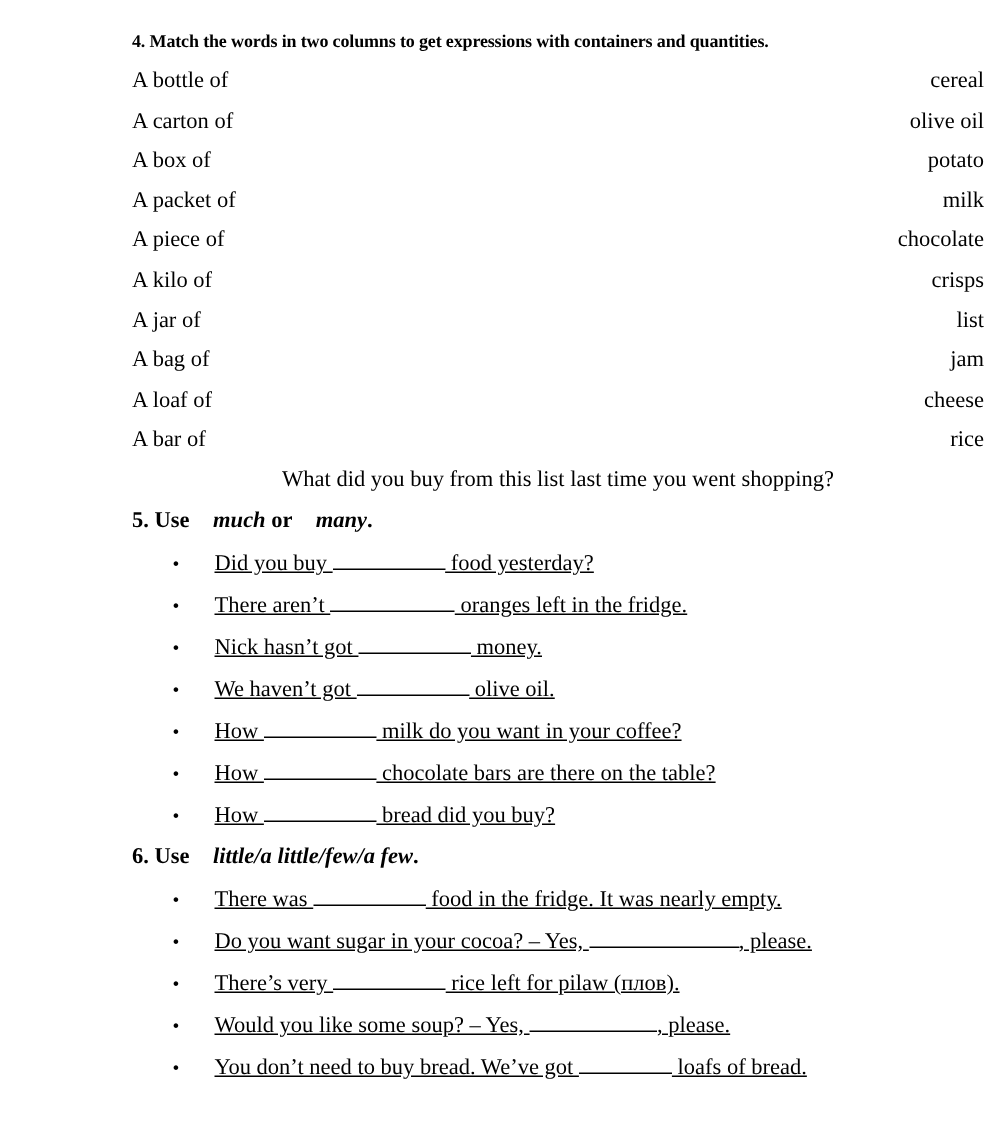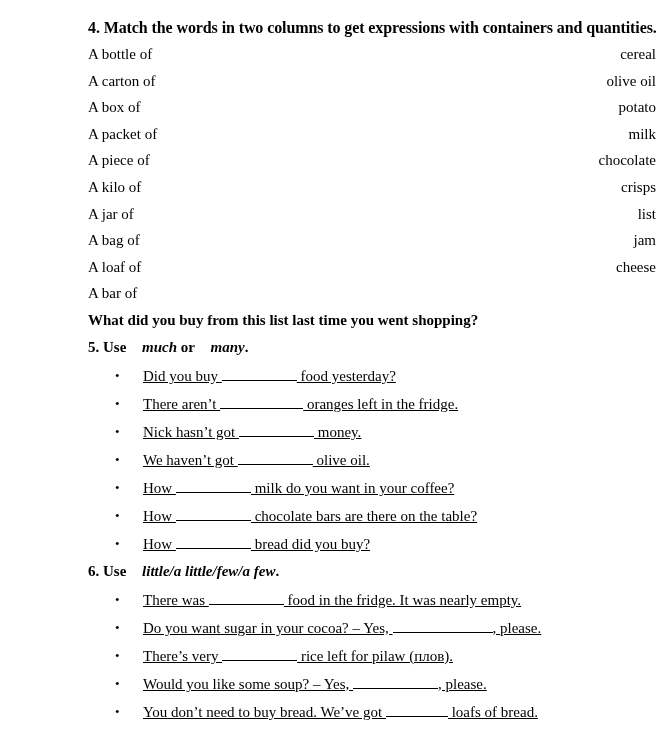--- a/index.html
+++ b/index.html
@@ -16,36 +16,37 @@
   }
   .page {
     padding: 14px 8px 0 88px;
     width: 664px;
   }
   .ex-heading {
     font-weight: bold;
     line-height: 27px;
     white-space: nowrap;
   }
-  .ex4-heading { font-size: 16px; letter-spacing: -0.1px; }
+  .ex4-heading { font-size: 12px; letter-spacing: -0.1px; }
   .ex-heading .it { font-style: italic; margin-left: 12px; }
   .match-list { }
   .match-row {
     display: flex;
     line-height: 26.6px;
     height: 26.6px;
   }
   .col-left {
     width: 307px;
     flex: 0 0 307px;
   }
   .col-right { flex: 1; text-align: right; }
   .question {
-    font-weight: bold;
+    font-weight: normal;
     line-height: 27px;
+    text-align: center;
   }
   .bullet-list { margin-top: 1px; }
   .bullet-row {
     display: flex;
     line-height: 28px;
     height: 28px;
     padding-left: 27px;
   }
   .bullet {
     width: 28px;
@@ -104,20 +105,21 @@
     <div class="match-row">
       <span class="col-left">A bag of</span>
       <span class="col-right">jam</span>
     </div>
     <div class="match-row">
       <span class="col-left">A loaf of</span>
       <span class="col-right">cheese</span>
     </div>
     <div class="match-row">
       <span class="col-left">A bar of</span>
+      <span class="col-right">rice</span>
     </div>
   </div>
 
   <div class="question">What did you buy from this list last time you went shopping?</div>
 
   <div class="ex-heading"><span>5. Use </span><span class="it">much</span><span> or </span><span class="it">many</span><span>.</span></div>
 
   <div class="bullet-list ex5-list">
     <div class="bullet-row">
       <span class="bullet">•</span>

